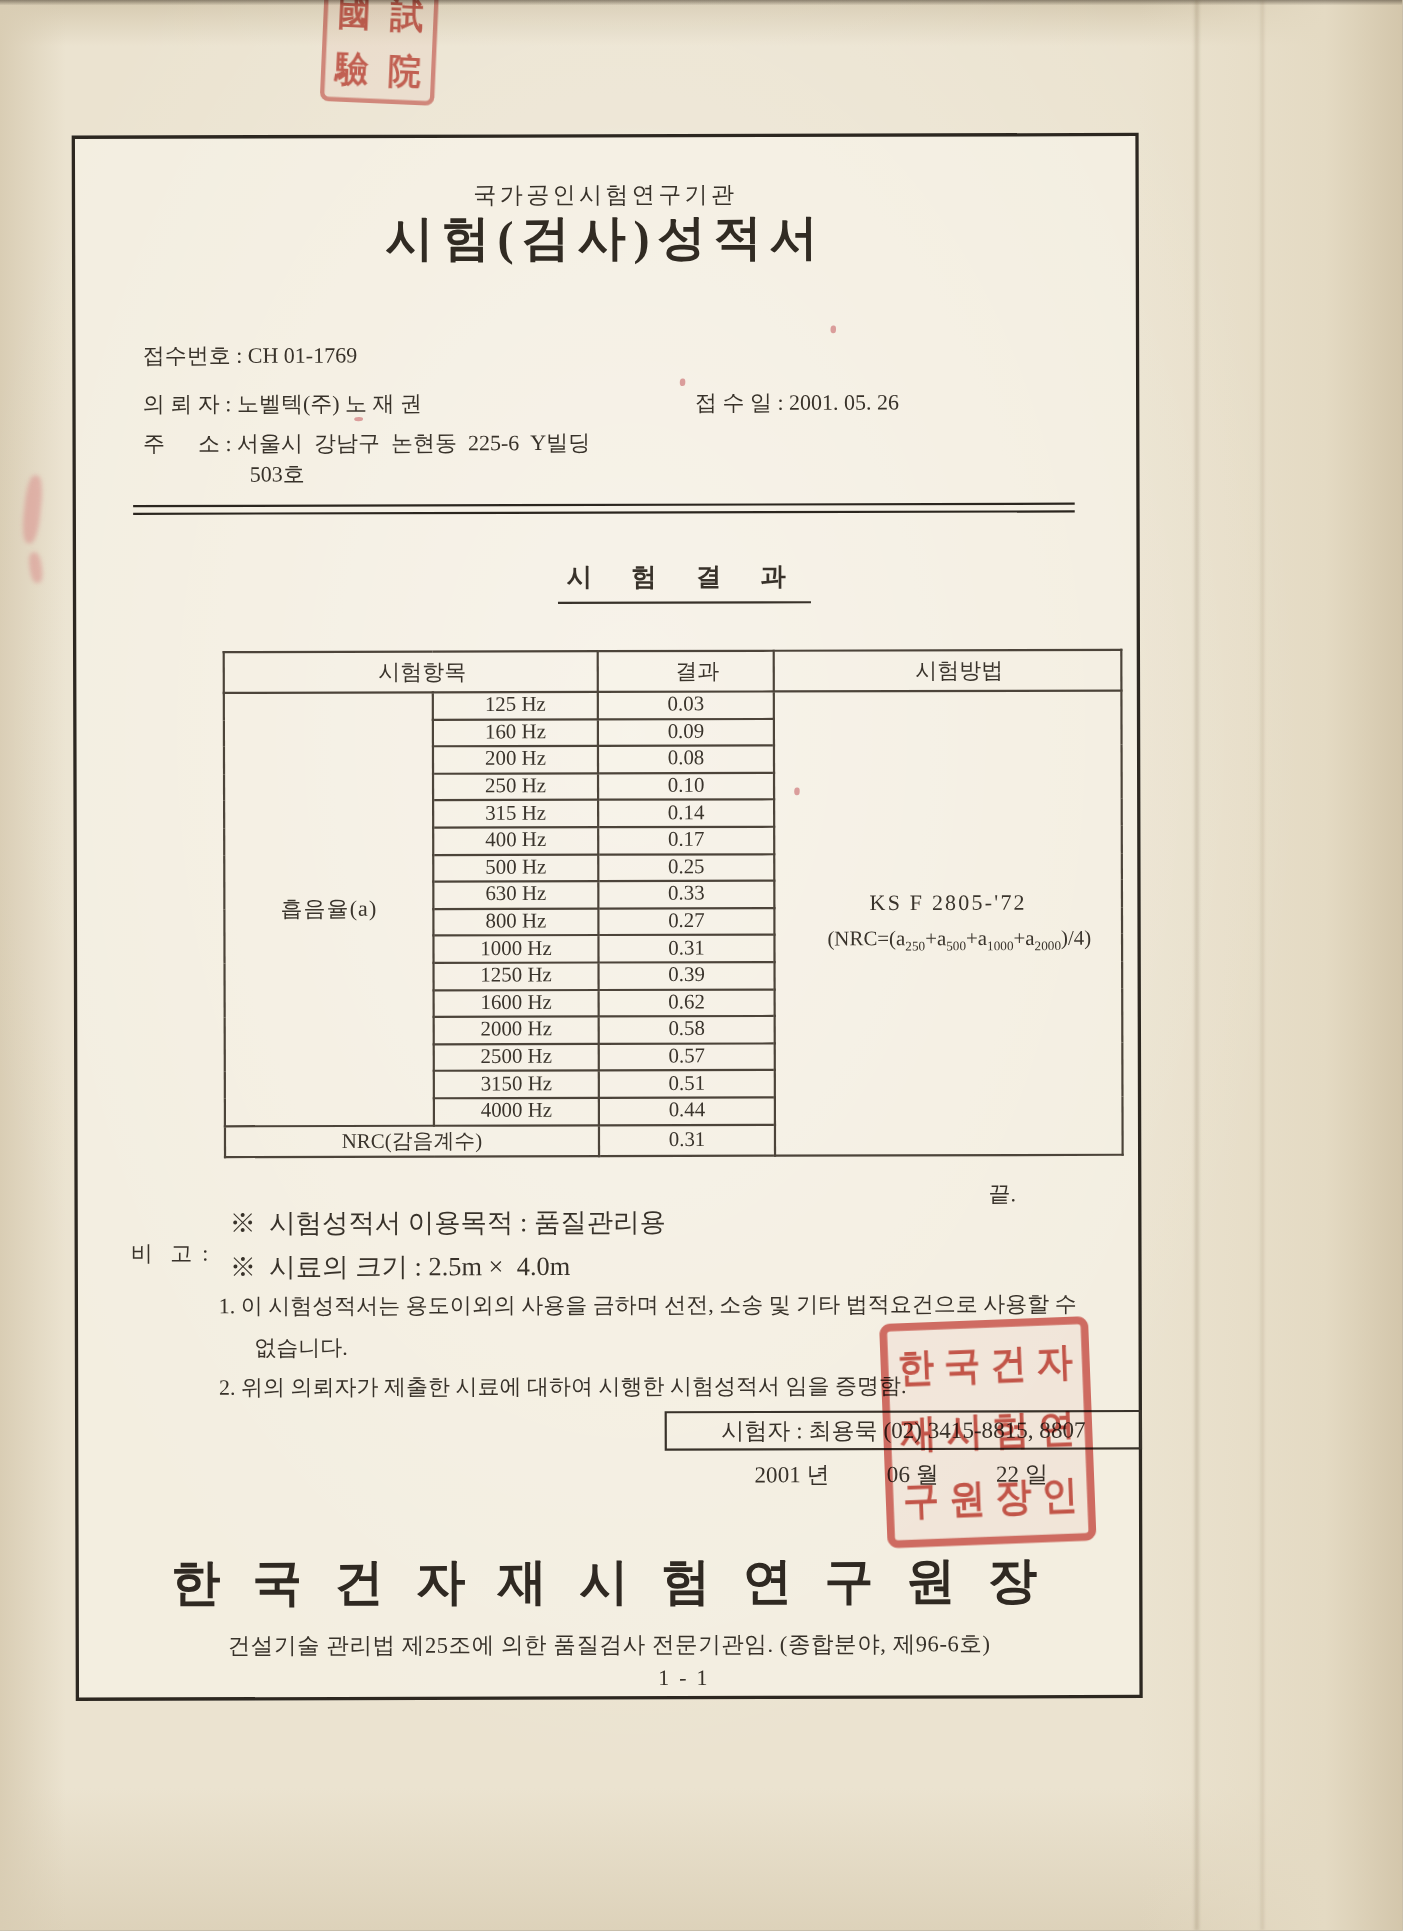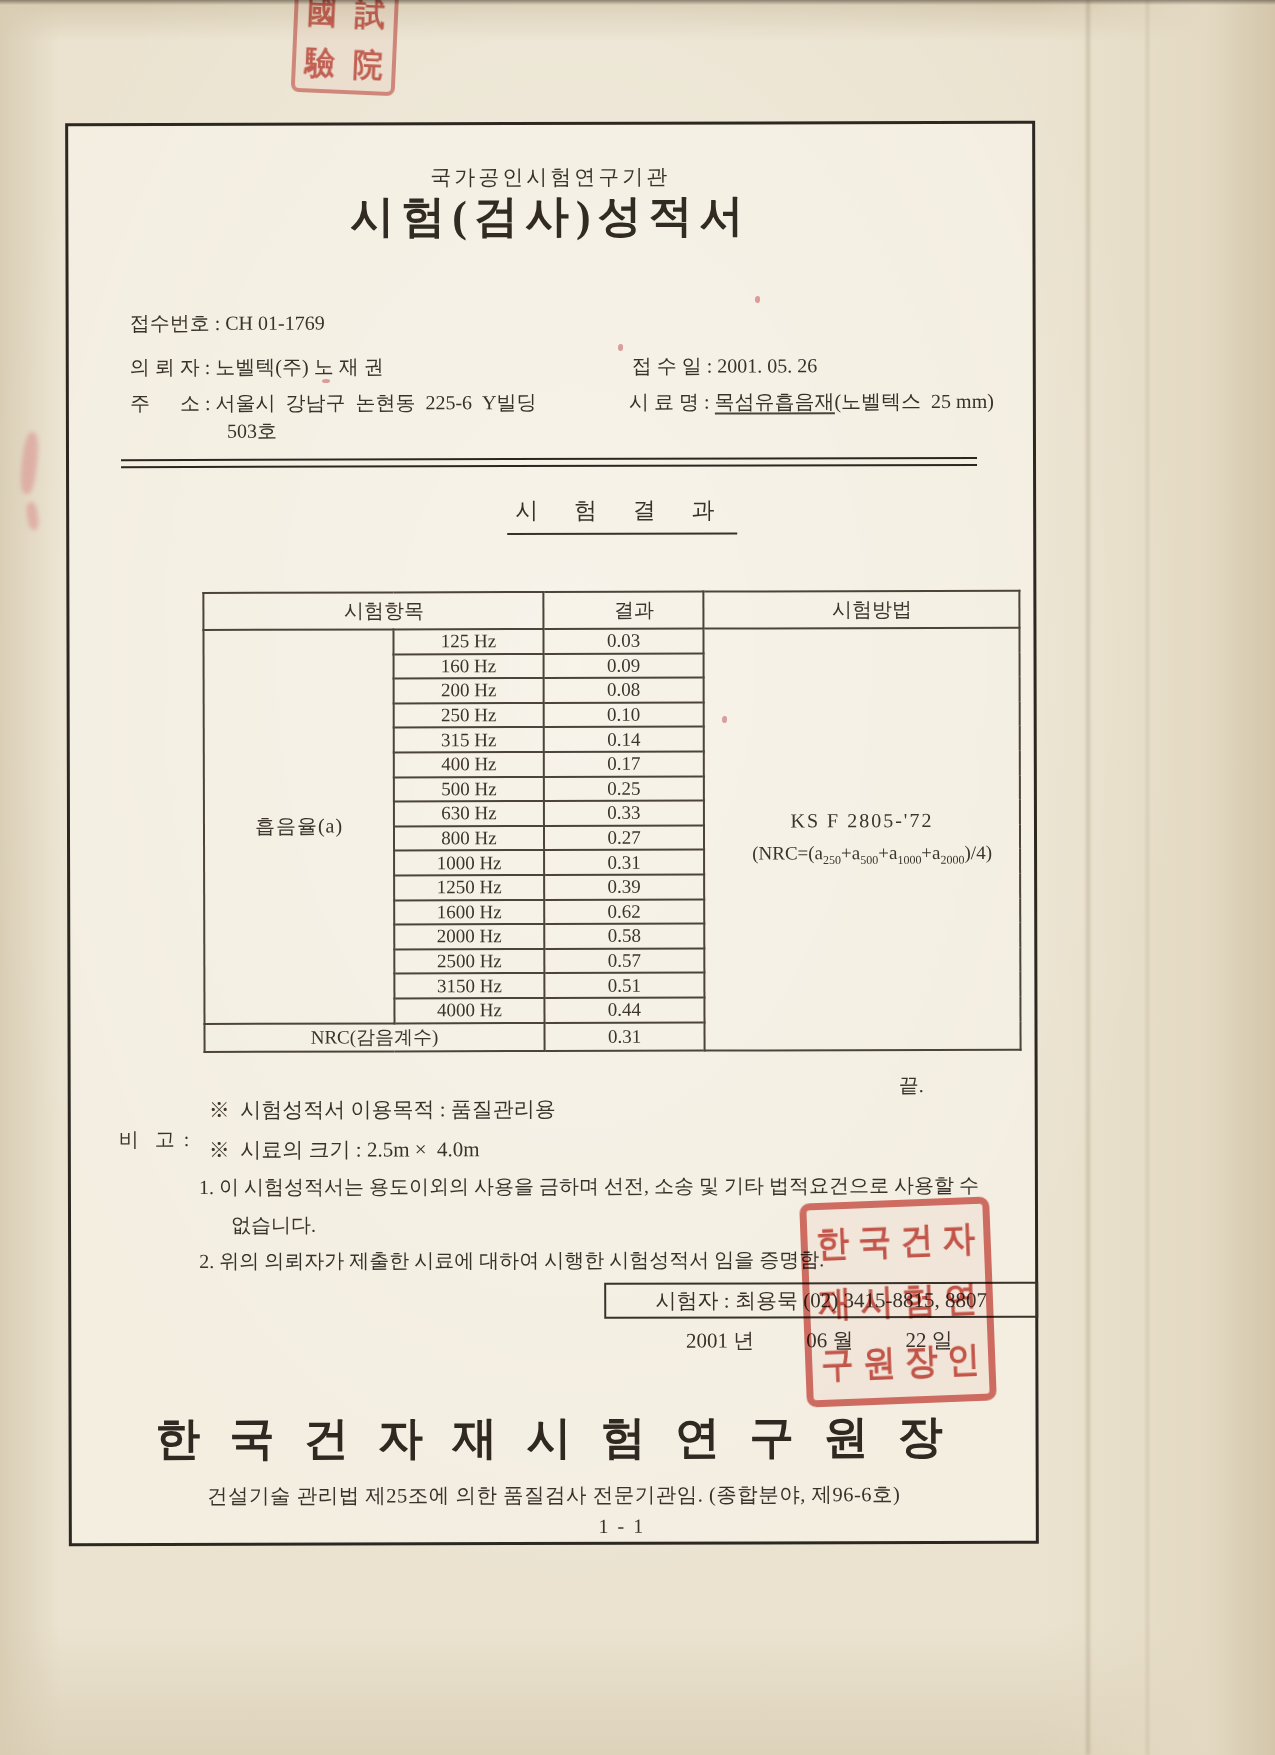--- a/index.html
+++ b/index.html
@@ -34,35 +34,35 @@
   .r1{left:61px;top:184px;text-align:right;}
   .r2{left:61px;top:228px;}
   .r3{left:61px;top:264px;}
   .r4{left:158px;top:292px;}
   .rcol1{left:563px;top:228px;}
   .rcol2{left:560px;top:264px;}
   .u-part{border-bottom:2px solid #4a443a;}
 
   .dbl-rule{left:52px;top:333px;width:856px;height:5px;border-top:2.5px solid #2b261f;border-bottom:2.5px solid #2b261f;}
 
-  .section-title{left:438px;top:370px;font-size:23px;font-weight:normal;letter-spacing:15px;white-space:pre;border-bottom:2px solid #38322a;padding:0 8px 7px 8px;}
+  .section-title{left:438px;top:384px;font-size:23px;font-weight:bold;letter-spacing:15px;white-space:pre;border-bottom:2px solid #38322a;padding:0 8px 7px 8px;}
 
   table.results{position:absolute;left:133px;top:466px;border-collapse:collapse;table-layout:fixed;font-size:19px;color:#3a342c;}
   table.results td{border:2px solid #4c443a;text-align:center;padding:0;overflow:hidden;}
   table.results tr.hdr td{height:35px;font-size:20px;padding-left:21px;}
   table.results tr.data-row{height:24.6px;}
   table.results tr.nrc{height:27px;}
   td.item-label{font-size:20px;letter-spacing:1px;}
   td.method{vertical-align:middle;font-size:20px;}
   .method-title{margin-bottom:10px;letter-spacing:2px;}
   .method-formula{font-size:19px;padding-left:20px;}
   .method-formula sub{font-size:12px;}
 
   .end-mark{left:828px;top:948px;font-size:20px;}
-  .note{font-size:21px;white-space:pre;}
+  .note{font-size:24px;white-space:pre;}
   .n1{left:138px;top:970px;}
   .n2{left:138px;top:1010px;}
 
   .remark-label{left:48px;top:1000px;font-size:20px;white-space:pre;letter-spacing:2px;}
   .rm1{left:128px;top:1048px;font-size:20px;}
   .rm1b{left:160px;top:1086px;font-size:20px;}
   .rm2{left:128px;top:1122px;font-size:20px;}
 
   .tester-box{left:533px;top:1158px;width:430px;height:32px;border:2px solid #38322a;text-align:center;font-size:21px;line-height:32px;white-space:pre;}
   .date-line{left:533px;top:1202px;width:430px;display:flex;justify-content:center;gap:52px;font-size:21px;}
@@ -123,21 +123,20 @@
 
     <div class="abs subtitle">국가공인시험연구기관</div>
     <div class="abs doc-title">시험(검사)성적서</div>
 
     <div class="abs info r1"><span>접수번호 : </span><span>CH 01-1769</span></div>
 
     <div class="abs info r2"><span>의 뢰 자 : </span><span>노벨텍(주) 노 재 권</span></div>
     <div class="abs info rcol1"><span>접 수 일 : </span><span>2001. 05. 26</span></div>
 
     <div class="abs info r3"><span>주      소 : </span><span>서울시  강남구  논현동  225-6  Y빌딩</span></div>
-    <div class="abs info rcol2"><span>시 료 명 : </span><span class="u-part">목섬유흡음재</span><span>(노벨텍스  25 mm)</span></div>
     <div class="abs info r4">503호</div>
 
     <div class="abs dbl-rule"></div>
 
     <div class="abs section-title">시 험 결 과</div>
 
     <table class="results">
       <colgroup>
         <col style="width:190px">
           <col style="width:150px">

